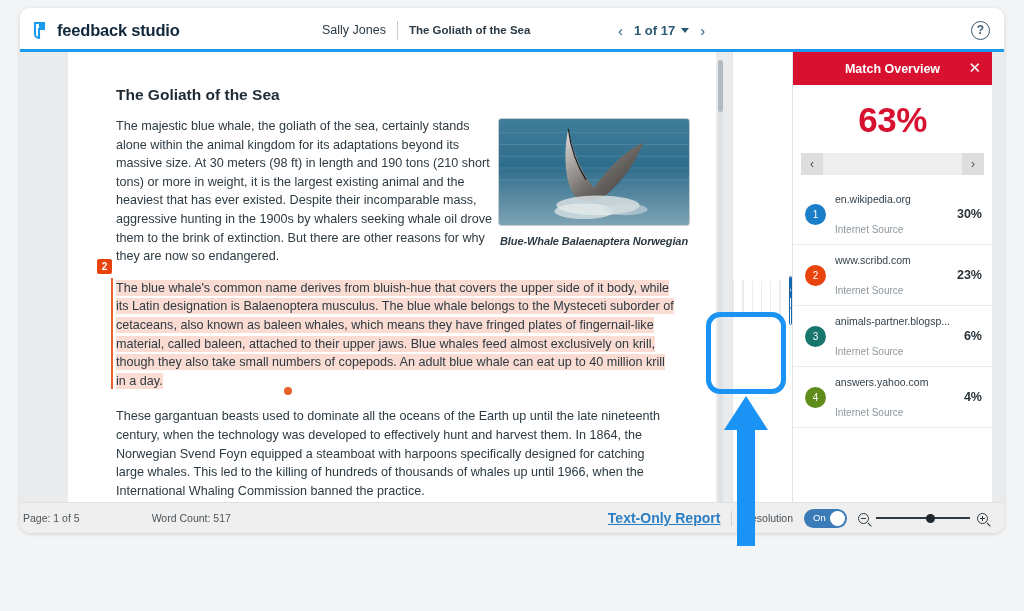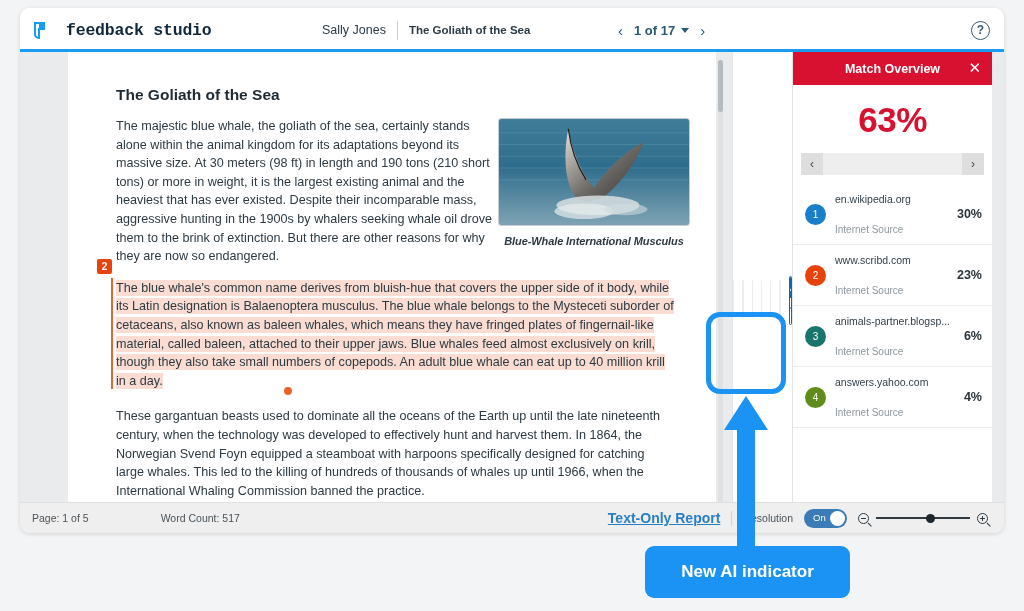--- a/index.html
+++ b/index.html
@@ -20,21 +20,21 @@
     box-shadow: 0 1px 4px rgba(0,0,0,.14);
     overflow: hidden;
   }
 
   
   .header {
     position: relative; height: 44px;
     background: #ffffff;
     border-bottom: 3px solid #1a9bf0;
   }
-  .brand { position: absolute; left: 12px; top: 12px; display: flex; align-items: center; gap: 14px; font-family: Liberation Mono, monospace; }
+  .brand { position: absolute; left: 12px; top: 12px; display: flex; align-items: center; gap: 5px; }
   .brand-mark { width: 20px; height: 21px; }
   .brand-text { font-size: 16.5px; font-weight: bold; color: #11283c; letter-spacing: -.2px; }
 
   .doc-meta { position: absolute; left: 50%; top: 0; height: 44px;
     transform: translateX(-190px); display: flex; align-items: center; gap: 0; }
   .student-name { font-size: 12.5px; color: #2b3b47; padding-right: 11px; }
   .doc-divider { width: 1px; height: 19px; background: #c5cdd3; }
   .doc-title { font-size: 11.5px; font-weight: bold; color: #2b3b47; padding-left: 11px; }
 
   .pager { position: absolute; left: 598px; top: 0; height: 44px; display: flex; align-items: center; gap: 11px; }
@@ -118,21 +118,21 @@
   .src-info { flex: 1; min-width: 0; }
   .src-url { font-size: 10.5px; color: #33414b; white-space: nowrap;
     overflow: hidden; text-overflow: ellipsis; }
   .src-type { font-size: 10px; color: #8e989e; margin-top: 19px; }
   .src-pct { font-size: 12.5px; font-weight: bold; color: #2a343b; }
 
   
   .footer { position: absolute; left: 0; bottom: 0; width: 984px; height: 31px;
     background: #efefef; border-top: 1px solid #e0e0e0;
     display: flex; align-items: center; }
-  .ft-page { font-size: 10.5px; color: #4b545a; margin-left: 12px; }
+  .ft-page { font-size: 10.5px; color: #4b545a; margin-left: 3px; }
   .ft-wc { font-size: 10.5px; color: #4b545a; margin-left: 72px; }
   .ft-right { margin-left: auto; display: flex; align-items: center; gap: 11px; margin-right: 16px; }
   .ft-link { font-size: 14px; font-weight: bold; color: #2b7fc4; cursor: pointer; text-decoration: underline; }
   .ft-sep { width: 1px; height: 15px; background: #d2d2d2; }
   .ft-res-label { font-size: 10.5px; color: #4b545a; }
   .toggle { width: 43px; height: 19px; border-radius: 10px; background: #3b7cb8;
     position: relative; cursor: pointer; }
   .toggle-txt { position: absolute; left: 9px; top: 3px; font-size: 9.5px; color: #fff; }
   .toggle-knob { position: absolute; right: 2px; top: 2px; width: 15px; height: 15px;
     border-radius: 50%; background: #fff; }
@@ -217,21 +217,21 @@
               <g stroke="#5d93ac" stroke-width="1.1" opacity=".5">
                 <path d="M0 14 H192 M0 26 H192 M0 38 H192 M0 50 H192 M0 62 H192"></path>
               </g>
               <path d="M70 10 C74 34 84 56 96 70 C108 54 124 34 146 24 C138 44 126 62 110 76
                        C100 84 86 86 78 80 C68 70 64 40 70 10 Z" fill="url(#fluke)"></path>
               <path d="M70 10 C72 26 78 46 88 62" stroke="#1d1c1b" stroke-width="1.2" fill="none"></path>
               <ellipse cx="100" cy="88" rx="42" ry="10" fill="#d7dfe2" opacity=".85"></ellipse>
               <ellipse cx="86" cy="94" rx="30" ry="8" fill="#e7eced" opacity=".7"></ellipse>
               <ellipse cx="128" cy="92" rx="22" ry="6" fill="#cfdade" opacity=".6"></ellipse>
             </svg>
-            <div class="fig-cap">Blue-Whale International Musculus</div>
+            <div class="fig-cap">Blue-Whale Balaenaptera Norwegian</div>
           </div>
 
           <div class="doc-p wrapped">The majestic blue whale, the goliath of the sea, certainly stands alone within the animal kingdom for its adaptations beyond its massive size. At 30 meters (98 ft) in length and 190 tons (210 short tons) or more in weight, it is the largest existing animal and the heaviest that has ever existed. Despite their incomparable mass, aggressive hunting in the 1900s by whalers seeking whale oil drove them to the brink of extinction. But there are other reasons for why they are now so endangered.</div>
 
           <div class="hl-block" style="margin-bottom:13px;">
             <span class="marker-2">2</span>
             <span class="hl-bar-l"></span>
             <div class="doc-p hl-text"><span class="hl">The blue whale's common name derives from bluish-hue that covers the upper side of it body, while its Latin designation is Balaenoptera musculus. The blue whale belongs to the Mysteceti suborder of cetaceans, also known as baleen whales, which means they have fringed plates of fingernail-like material, called baleen, attached to their upper jaws. Blue whales feed almost exclusively on krill, though they also take small numbers of copepods. An adult blue whale can eat up to 40 million krill in a day.</span></div>
             <span class="hl-dot" style="left:168px; bottom:-5px;"></span>
           </div>
@@ -335,17 +335,14 @@
       </span>
     </div>
   </div>
 
   <div class="anno-box"></div>
 
   <svg class="anno-arrow" viewBox="0 0 44 150">
     <path d="M22 0 L44 34 H31 V150 H13 V34 H0 Z" fill="#1a93f5"></path>
   </svg>
 
-  <div class="anno-pill">
-    <span class="anno-pill-txt">New AI indicator</span>
-  </div>
 
 </div>
 
 </body></html>

